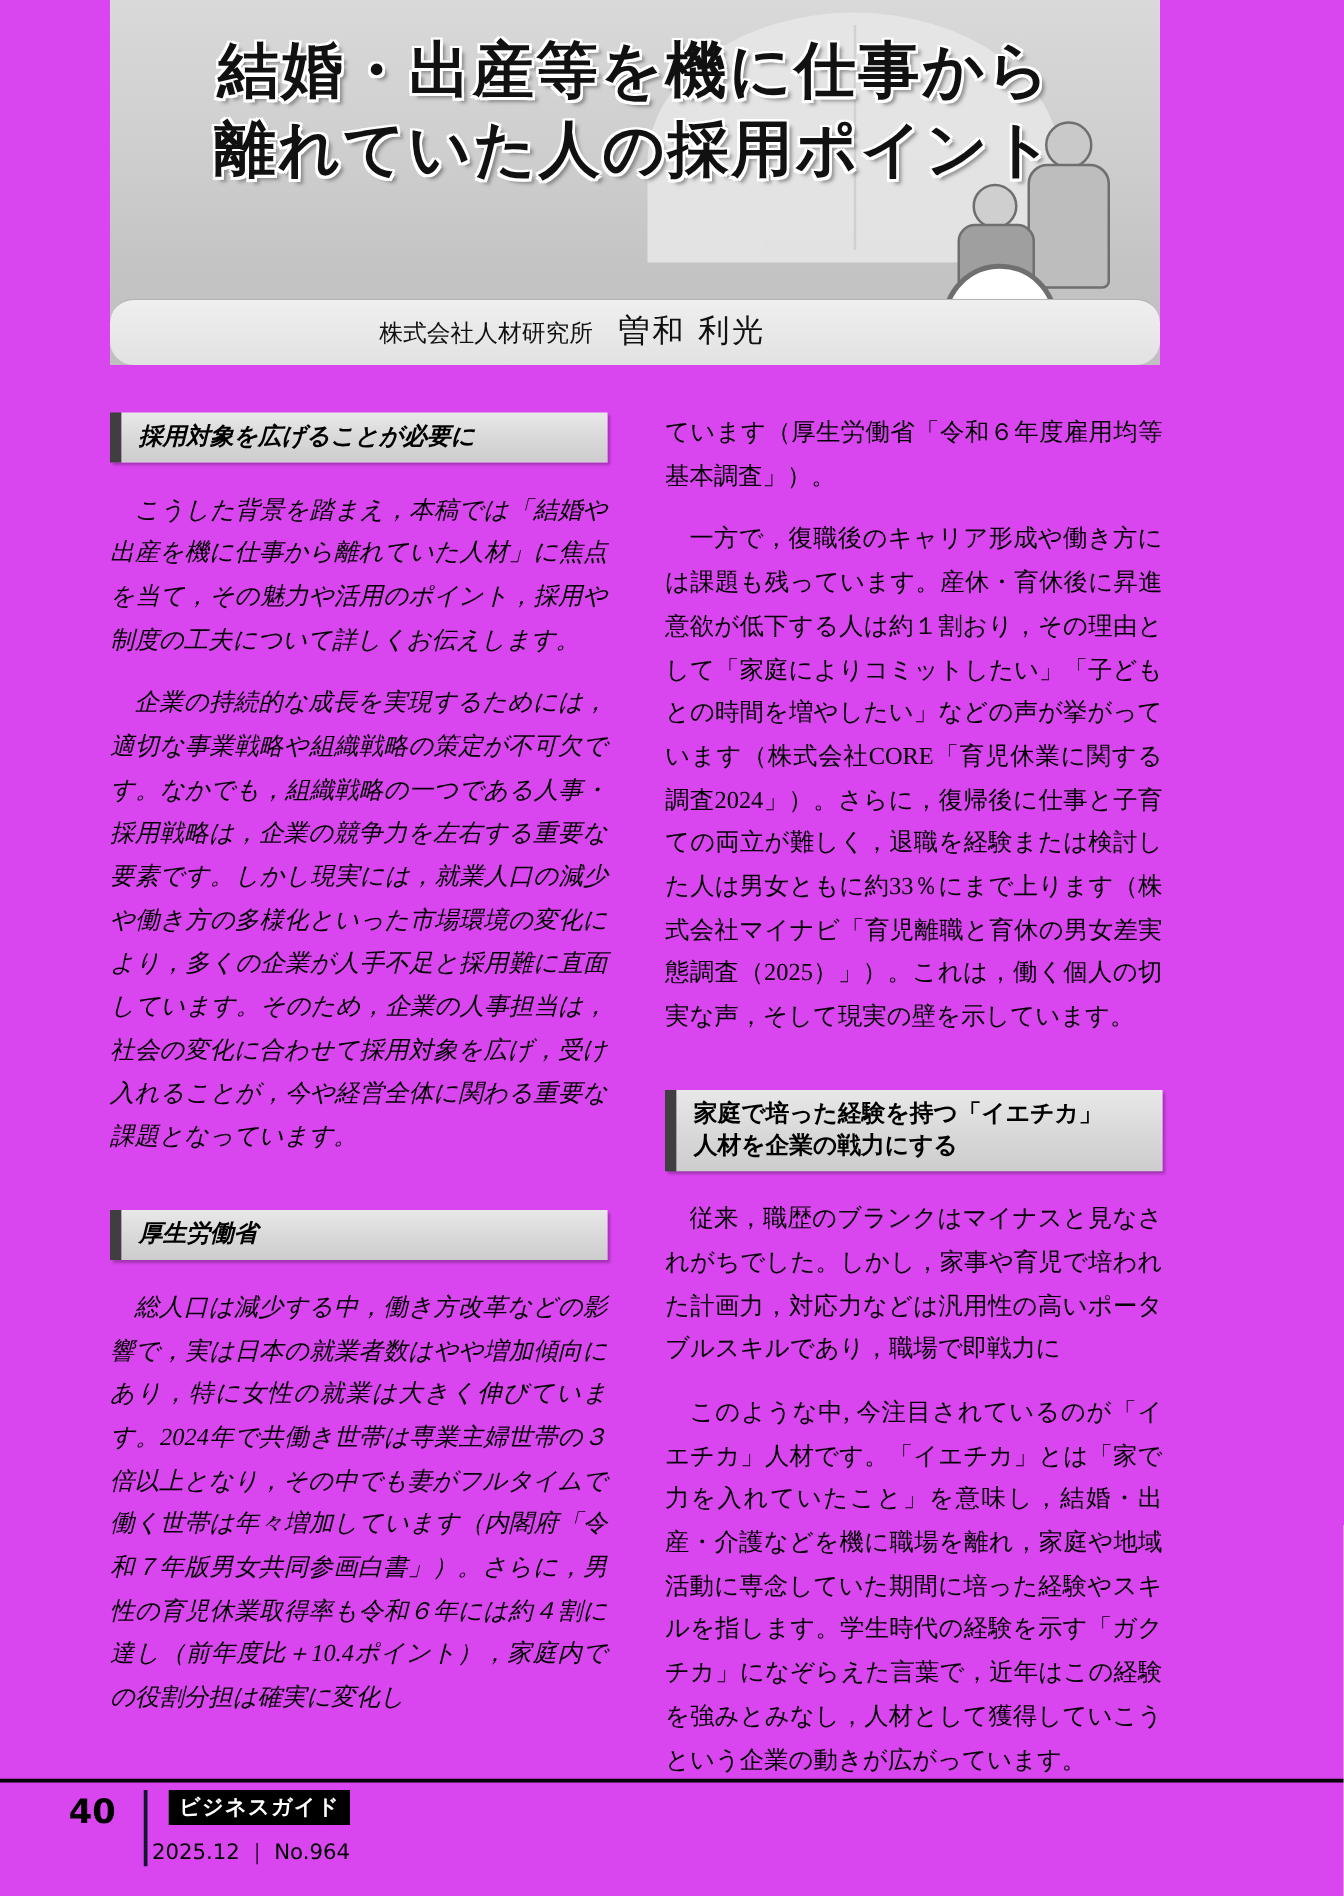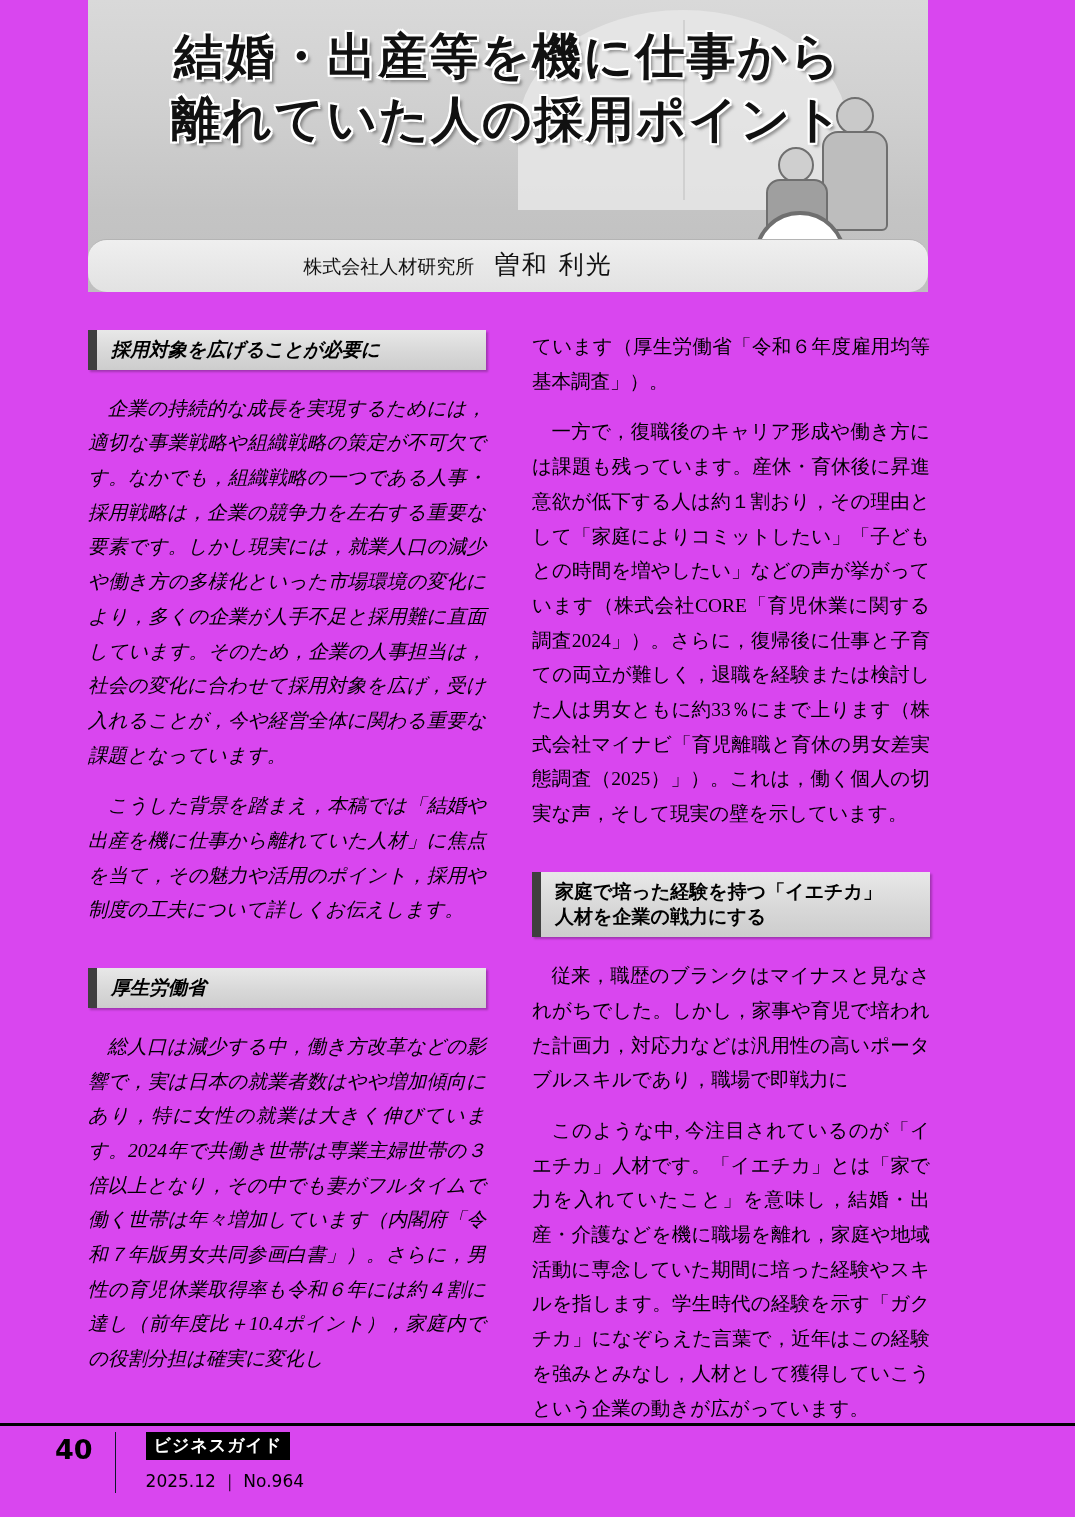--- a/index.html
+++ b/index.html
@@ -146,21 +146,21 @@
     gap: 22px;
   }
   .pageno {
     font-family: "DejaVu Sans", "Liberation Sans", sans-serif;
     font-size: 27px;
     font-weight: bold;
     color: #000;
     line-height: 1;
     padding-top: 4px;
   }
-  .footer-right { border-left: 1px solid #0f172a; padding-left: 30px; }
+  .footer-right { border-left: 3px solid #0f172a; padding-left: 4px; text-align: right; }
   .logo {
     display: inline-block;
     background: #000;
     color: #fff;
     font-family: "DejaVu Sans", "Liberation Sans", sans-serif;
     font-weight: bold;
     font-size: 17px;
     letter-spacing: 1px;
     padding: 2px 8px 3px 8px;
   }
@@ -199,22 +199,22 @@
     <div class="byline-bar">
       <div class="byline">
         <span class="affil">株式会社人材研究所</span>
         <span class="name">曽和 利光</span>
       </div>
     </div>
   </div>
 
   <div class="col left">
     <div class="sec-head">採用対象を広げることが必要に</div>
+    <p class="para">こうした背景を踏まえ，本稿では「結婚や出産を機に仕事から離れていた人材」に焦点を当て，その魅力や活用のポイント，採用や制度の工夫について詳しくお伝えします。</p>
     <p class="para">企業の持続的な成長を実現するためには，適切な事業戦略や組織戦略の策定が不可欠です。なかでも，組織戦略の一つである人事・採用戦略は，企業の競争力を左右する重要な要素です。しかし現実には，就業人口の減少や働き方の多様化といった市場環境の変化により，多くの企業が人手不足と採用難に直面しています。そのため，企業の人事担当は，社会の変化に合わせて採用対象を広げ，受け入れることが，今や経営全体に関わる重要な課題となっています。</p>
-    <p class="para">こうした背景を踏まえ，本稿では「結婚や出産を機に仕事から離れていた人材」に焦点を当て，その魅力や活用のポイント，採用や制度の工夫について詳しくお伝えします。</p>
 
     <div class="sec-head mt">厚生労働省</div>
     <p class="para">総人口は減少する中，働き方改革などの影響で，実は日本の就業者数はやや増加傾向にあり，特に女性の就業は大きく伸びています。2024年で共働き世帯は専業主婦世帯の３倍以上となり，その中でも妻がフルタイムで働く世帯は年々増加しています（内閣府「令和７年版男女共同参画白書」）。さらに，男性の育児休業取得率も令和６年には約４割に達し（前年度比＋10.4ポイント），家庭内での役割分担は確実に変化し</p>
   </div>
 
   <div class="col right">
     <p class="para" style="text-indent:0">ています（厚生労働省「令和６年度雇用均等基本調査」）。</p>
     <p class="para">一方で，復職後のキャリア形成や働き方には課題も残っています。産休・育休後に昇進意欲が低下する人は約１割おり，その理由として「家庭によりコミットしたい」「子どもとの時間を増やしたい」などの声が挙がっています（株式会社CORE「育児休業に関する調査2024」）。さらに，復帰後に仕事と子育ての両立が難しく，退職を経験または検討した人は男女ともに約33％にまで上ります（株式会社マイナビ「育児離職と育休の男女差実態調査（2025）」）。これは，働く個人の切実な声，そして現実の壁を示しています。</p>
 
     <div class="sec-head mt">

